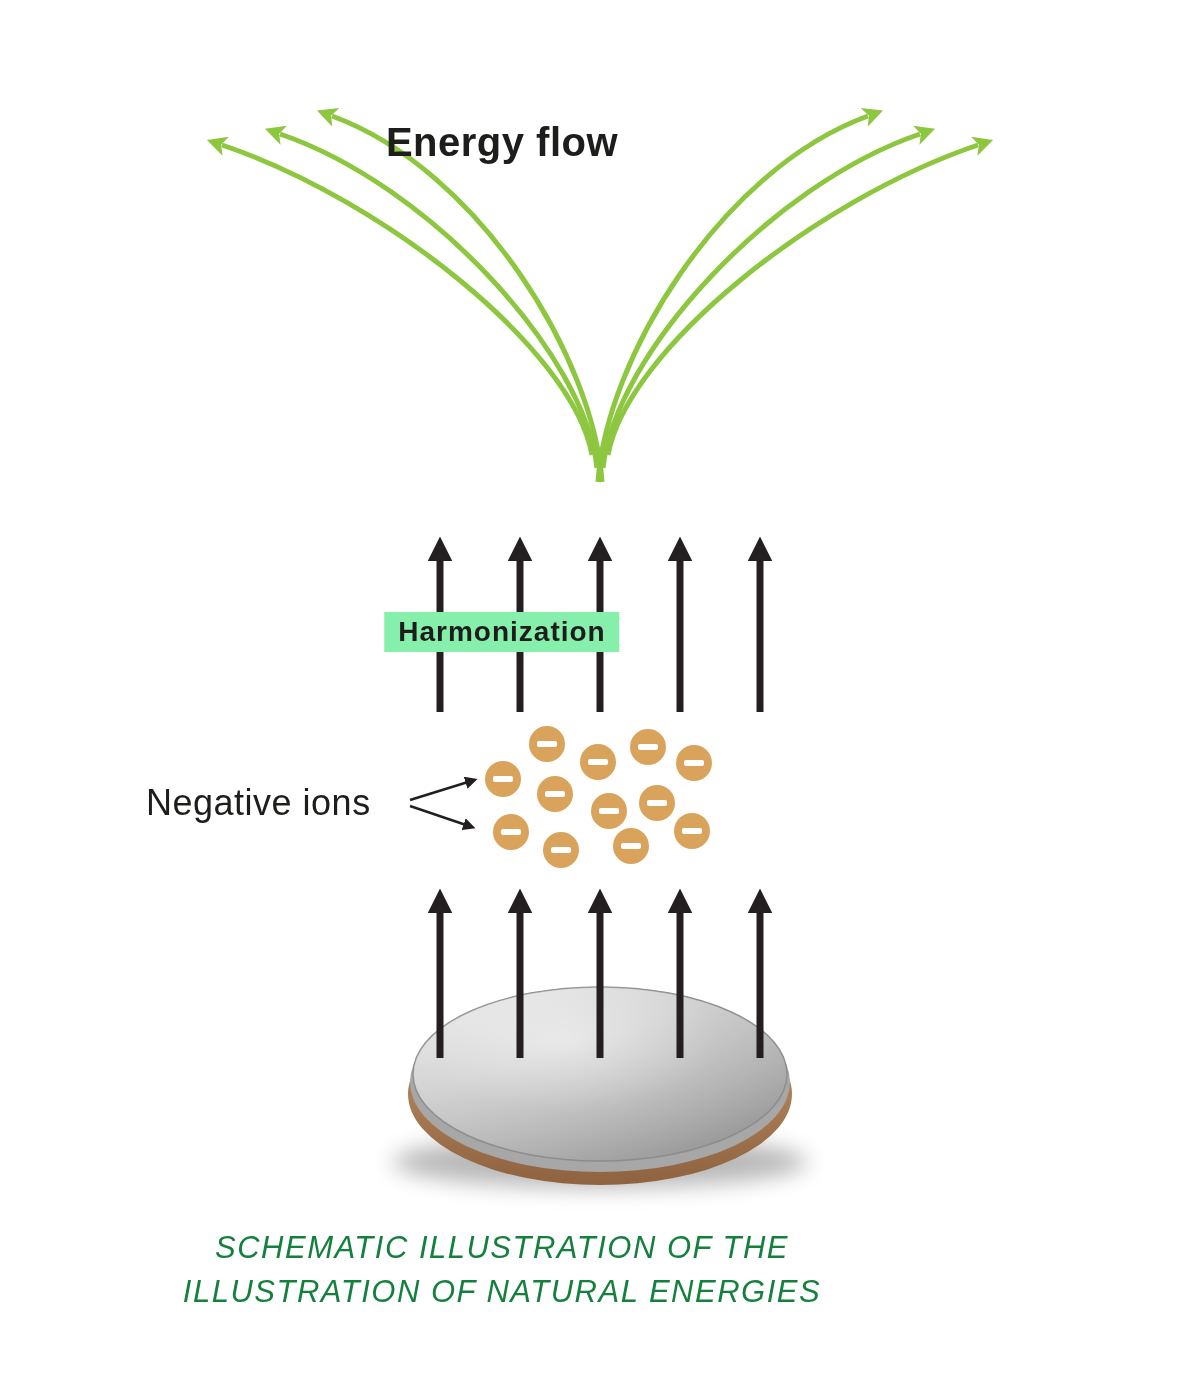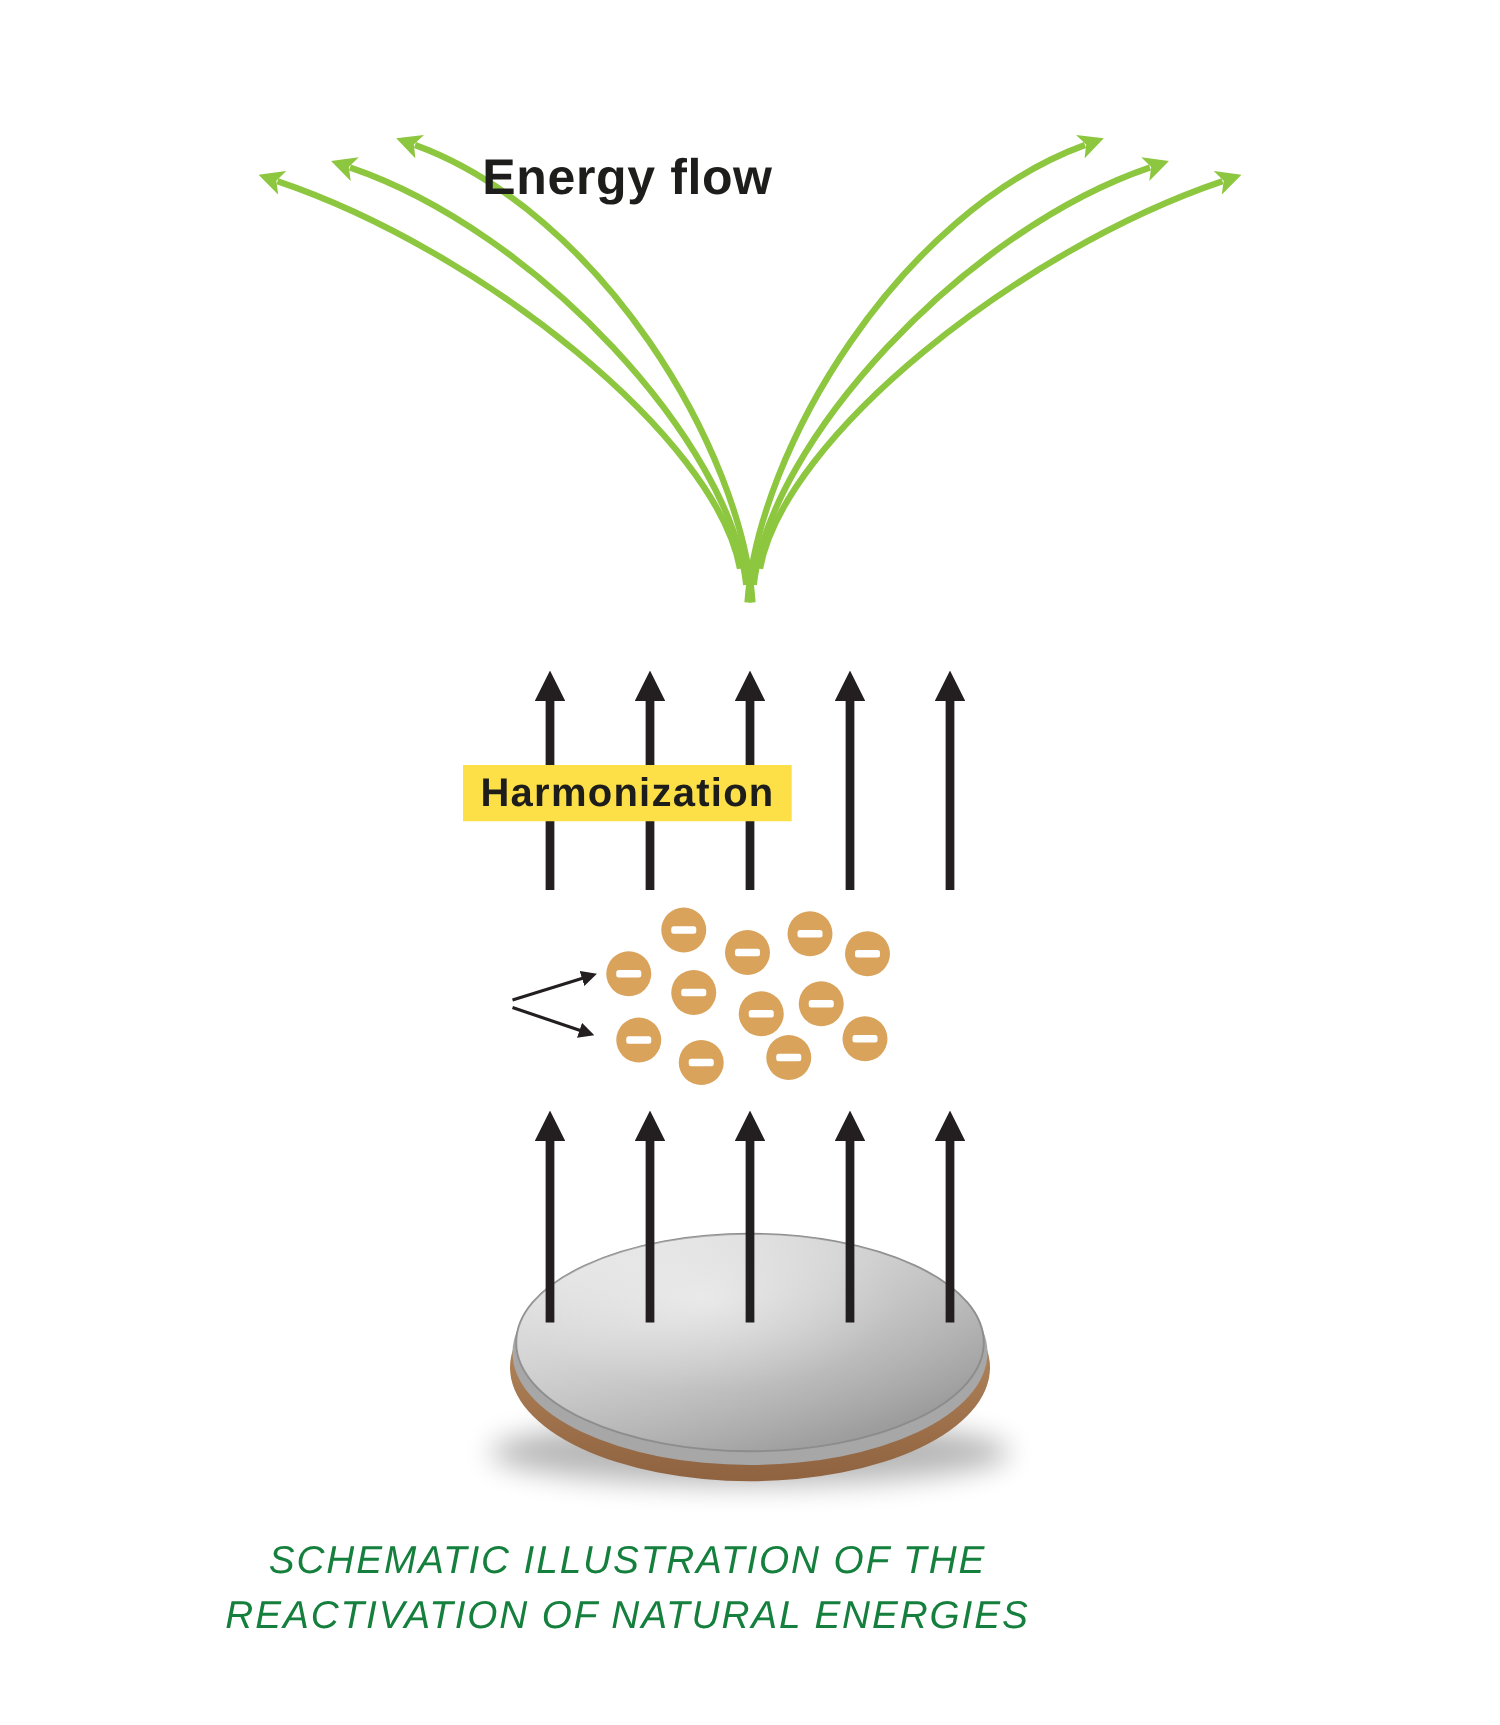--- a/index.html
+++ b/index.html
@@ -26,24 +26,24 @@
     top: 120px;
     text-align: center;
     font-size: 40px;
     font-weight: bold;
     letter-spacing: 0.5px;
   }
   .lbl-harmonization {
     left: 50%;
     top: 612px;
     transform: translateX(-50%);
-    font-size: 32px;
+    font-size: 28px;
     font-weight: bold;
     letter-spacing: 1px;
-    background: #fde047;
+    background: #86efac;
     padding: 4px 14px;
   }
   .lbl-negative-ions {
     left: 146px;
     top: 782px;
     font-size: 36px;
     font-weight: normal;
     letter-spacing: 0.5px;
   }
   .caption {
@@ -180,19 +180,20 @@
     <g>
         <line x1="410" y1="800" x2="468" y2="782" stroke="#231f20" stroke-width="2.5" marker-end="url(#ah-small)"></line>
         <line x1="410" y1="806" x2="466" y2="825" stroke="#231f20" stroke-width="2.5" marker-end="url(#ah-small)"></line>
       </g>
   </svg>
 
   <div class="lbl lbl-energy-flow">Energy flow</div>
 
   <div class="lbl lbl-harmonization">Harmonization</div>
 
+  <div class="lbl lbl-negative-ions">Negative ions</div>
 
   <div class="caption">
     <div>SCHEMATIC ILLUSTRATION OF THE</div>
-    <div>REACTIVATION OF NATURAL ENERGIES</div>
+    <div>ILLUSTRATION OF NATURAL ENERGIES</div>
   </div>
 
 </div>
 
 </body></html>

